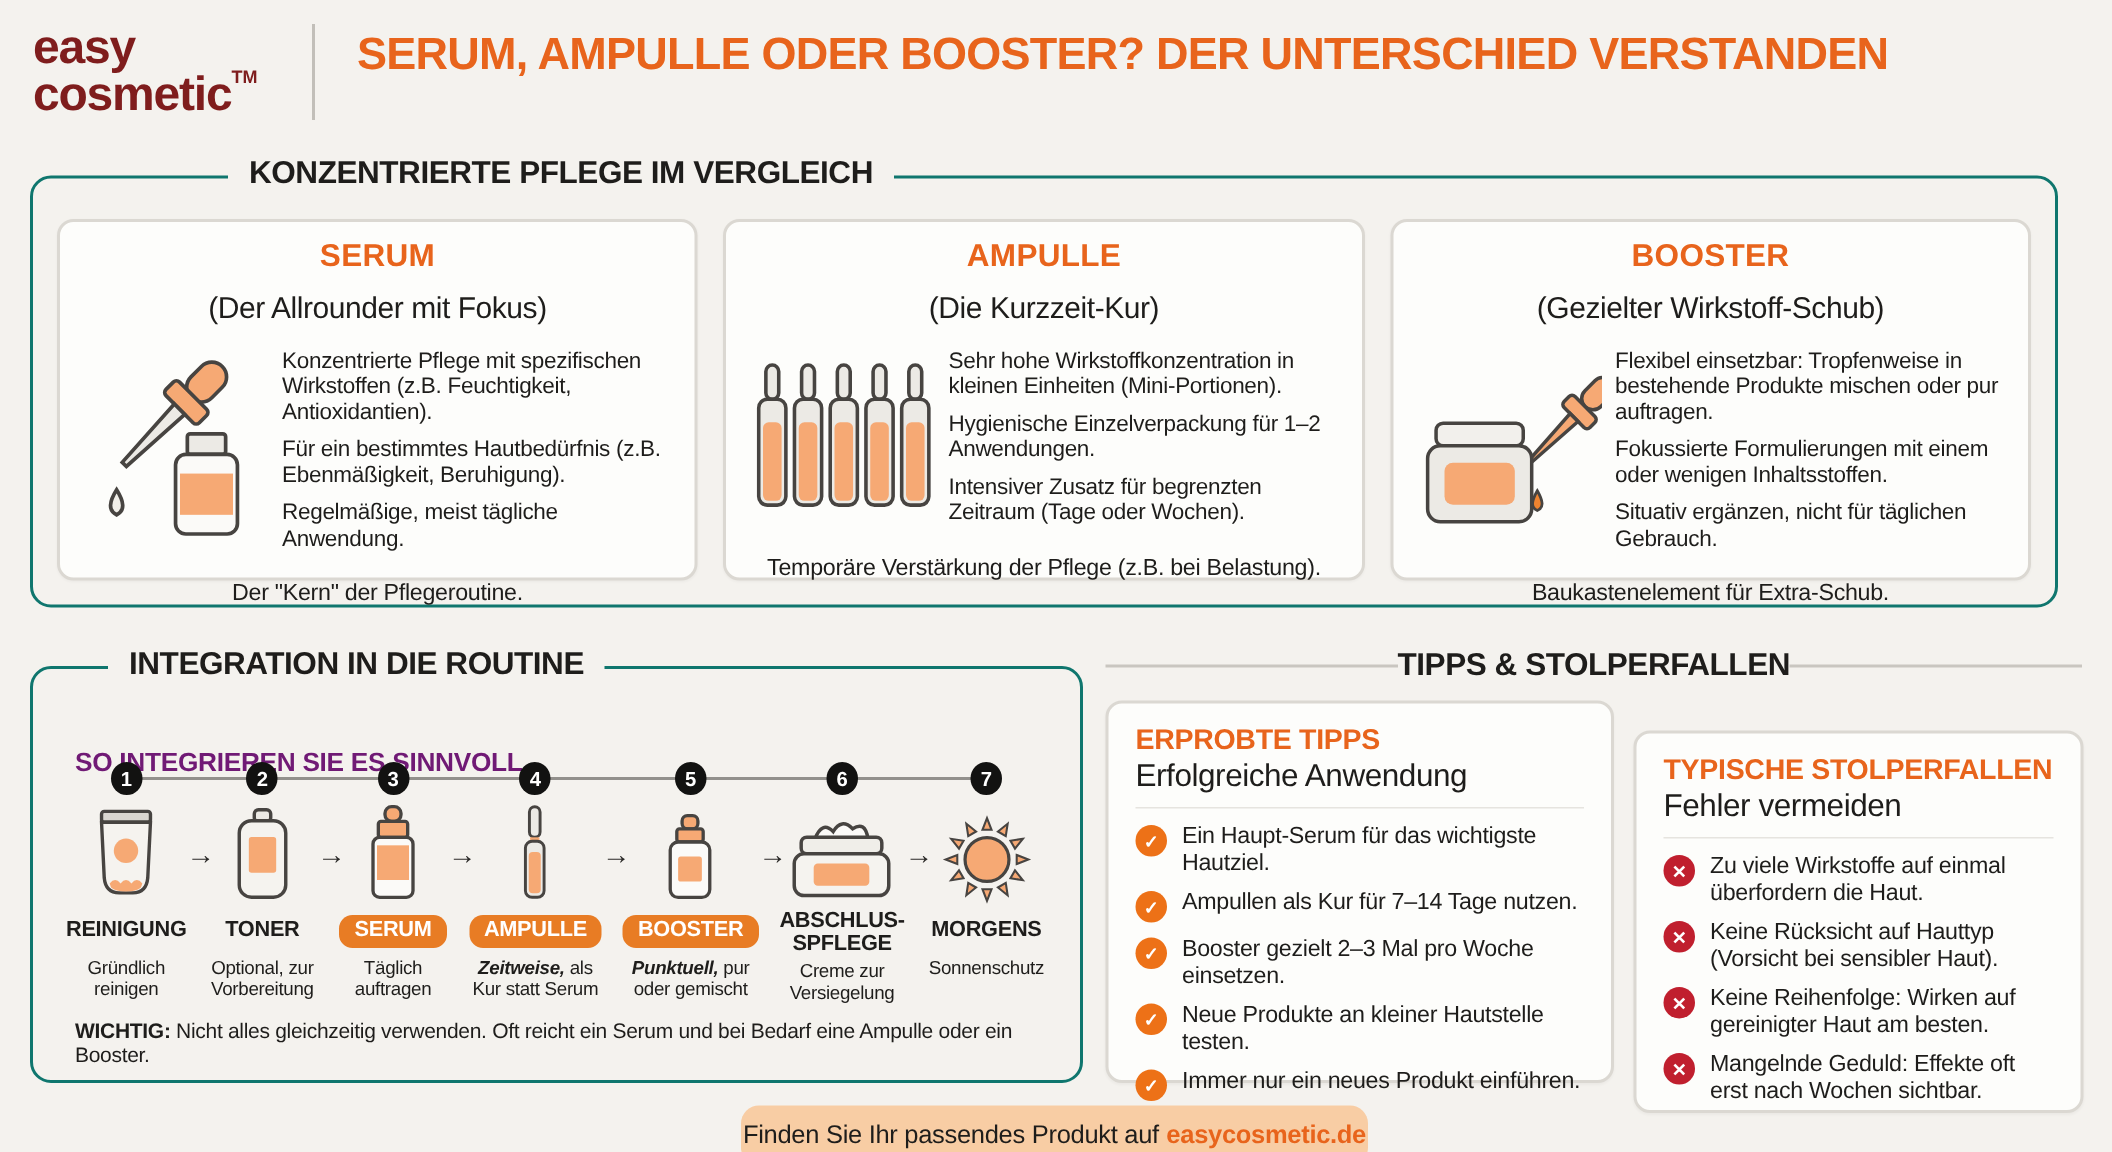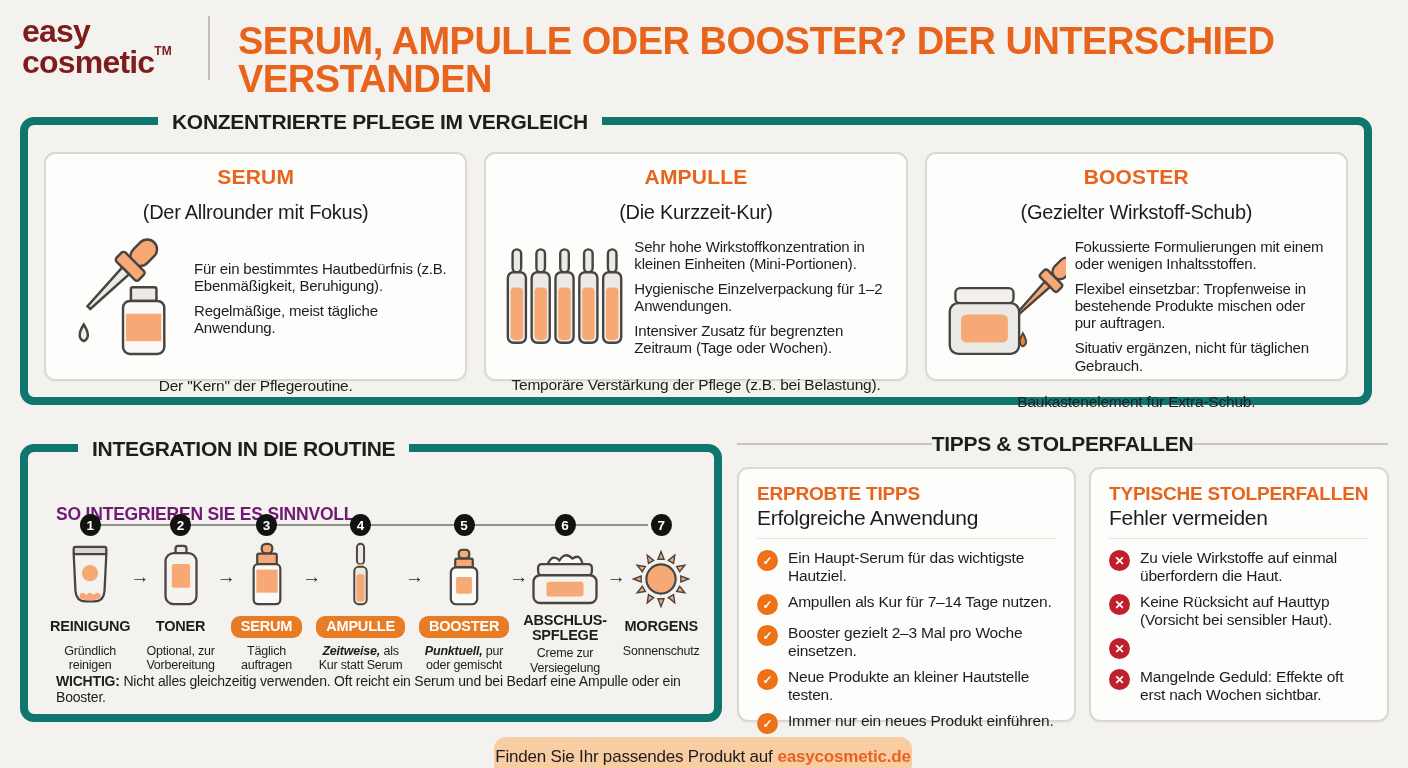--- a/index.html
+++ b/index.html
@@ -10,25 +10,25 @@
     font-family:"Liberation Sans", sans-serif;
     -webkit-font-smoothing:antialiased;
   }
   svg { display:block; }
 
   
   .logo { position:absolute; left:22px; top:16px; font-weight:bold; font-size:32px; line-height:0.95; letter-spacing:-0.8px; color:#7f1d1d; }
   .logo sup { font-size:12px; letter-spacing:0; vertical-align:18px; }
   .logo-divider { position:absolute; left:208px; top:16px; width:2px; height:64px; background:#c2bfb9; }
   .header-text { position:absolute; left:238px; top:22px; width:1150px; }
-  .main-title { color:#e8641c; font-weight:bold; font-size:38px; letter-spacing:-0.5px; line-height:1.0; }
+  .main-title { color:#e8641c; font-weight:bold; font-size:30px; letter-spacing:-0.5px; line-height:1.0; }
   .main-subtitle { font-size:19px; margin-top:6px; letter-spacing:-0.2px; }
 
   
-  .section-box { position:absolute; border:8px solid #0f766e; border-radius:14px; background:transparent;text-decoration:underline; }
+  .section-box { position:absolute; border:2px solid #0f766e; border-radius:14px; background:transparent;text-decoration:underline; }
   .legend { position:absolute; top:-15px; background:#f4f2ee; padding:0 14px; font-weight:bold; font-size:21px; letter-spacing:-0.3px; white-space:nowrap; }
 
   #compare-box { left:20px; top:117px; width:1352px; height:288px; }
   #compare-box .legend { left:130px; }
   #routine-box { left:20px; top:444px; width:702px; height:278px; }
   #routine-box .legend { left:50px; }
 
   
   .cards-row { position:absolute; left:16px; right:16px; top:27px; bottom:16px; display:flex; gap:17px; }
   .cmp-card { flex:1; background:#fdfdfb; border:2px solid #dbd8d2; border-radius:11px; padding:11px 0 8px; display:flex; flex-direction:column; box-shadow:0 1px 2px rgba(0,0,0,.04); }
@@ -58,21 +58,21 @@
   .flow-arrow { width:14px; flex:none; margin-top:52px; font-size:19px; color:#2a2927; text-align:center; }
   .routine-note { position:absolute; left:28px; right:20px; bottom:9px; font-size:14px; letter-spacing:-0.2px; }
   .routine-note b { font-weight:bold; }
 
   
   .tips-header { position:absolute; left:737px; top:432px; width:651px; display:flex; align-items:center; gap:0; }
   .tips-header .line { flex:1; height:2px; background:#c9c6c0; }
   .tips-header .t { font-weight:bold; font-size:21px; letter-spacing:-0.3px; white-space:nowrap; }
   .tip-card { position:absolute; top:467px; background:#fdfdfb; border:2px solid #dbd8d2; border-radius:11px; padding:14px 18px 10px; box-shadow:0 1px 2px rgba(0,0,0,.04); }
   #tips-card { left:737px; width:339px; height:255px; }
-  #pitfalls-card { left:1089px; width:300px; height:255px; }
+  #pitfalls-card { left:1089px; width:300px; height:255px;margin-top:20px; }
   .tip-title { color:#e8641c; font-weight:bold; font-size:19px; letter-spacing:-0.2px; }
   .tip-sub { font-size:21px; letter-spacing:-0.3px; margin-top:1px; }
   .tip-divider { height:1px; background:#e6e4df; margin:8px 0 10px; }
   .tip-item { display:flex; gap:10px; margin-bottom:9px; align-items:flex-start; }
   .tip-item:last-child { margin-bottom:0; }
   .mark { width:21px; height:21px; flex:none; border-radius:50%; color:#fff; font-size:12px; font-weight:bold; display:flex; align-items:center; justify-content:center; margin-top:1px; }
   .mark.check { background:#ed7117; }
   .mark.cross { background:#c01f2e; }
   .tip-text { font-size:15.5px; line-height:1.13; letter-spacing:-0.2px; }
 
@@ -108,20 +108,21 @@
               <rect x="40" y="20" width="32" height="13" rx="3" fill="#f6a974" stroke="#474441" stroke-width="2.5"></rect>
               <polygon points="51,33 61,33 58,86 54,86" fill="#eceae5" stroke="#474441" stroke-width="2.5"></polygon>
             </g>
             <path d="M14,88 C9,96 8,102 14,105 C20,102 19,96 14,88 Z" fill="#f1efe9" stroke="#474441" stroke-width="2.5"></path>
             <rect x="62" y="50" width="26" height="14" rx="2" fill="#eceae5" stroke="#474441" stroke-width="2.5"></rect>
             <rect x="54" y="64" width="42" height="54" rx="7" fill="#fbfaf8" stroke="#474441" stroke-width="2.5"></rect>
             <rect x="57" y="77" width="36" height="28" fill="#f6a974"></rect>
           </svg>
         </div>
         <div class="cmp-points">
+          <p>Konzentrierte Pflege mit spezifischen Wirkstoffen (z.B. Feuchtigkeit, Antioxidantien).</p>
           <p>Für ein bestimmtes Hautbedürfnis (z.B. Ebenmäßigkeit, Beruhigung).</p>
           <p>Regelmäßige, meist tägliche Anwendung.</p>
         </div>
       </div>
       <div class="cmp-divider"></div>
       <div class="cmp-footer">Der "Kern" der Pflegeroutine.</div>
     </div>
 
     <div class="cmp-card">
       <div class="cmp-title">AMPULLE</div>
@@ -173,22 +174,22 @@
               <rect x="93" y="20" width="26" height="11" rx="3" fill="#f6a974" stroke="#474441" stroke-width="2.5"></rect>
               <polygon points="102,31 110,31 107,78 105,78" fill="#f6a974" stroke="#474441" stroke-width="2.5"></polygon>
             </g>
             <path d="M82,84 C78,91 77,96 82,98 C87,96 86,91 82,84 Z" fill="#ef8430" stroke="#474441" stroke-width="2"></path>
             <rect x="10" y="36" width="62" height="16" rx="5" fill="#f2f0ec" stroke="#474441" stroke-width="2.5"></rect>
             <rect x="4" y="52" width="74" height="54" rx="9" fill="#eceae5" stroke="#474441" stroke-width="2.5"></rect>
             <rect x="16" y="64" width="50" height="30" rx="6" fill="#f6a974"></rect>
           </svg>
         </div>
         <div class="cmp-points">
+          <p>Flexibel einsetzbar: Tropfenweise in bestehende Produkte mischen oder pur auftragen.</p>
           <p>Fokussierte Formulierungen mit einem oder wenigen Inhaltsstoffen.</p>
-          <p>Flexibel einsetzbar: Tropfenweise in bestehende Produkte mischen oder pur auftragen.</p>
           <p>Situativ ergänzen, nicht für täglichen Gebrauch.</p>
         </div>
       </div>
       <div class="cmp-divider"></div>
       <div class="cmp-footer">Baukastenelement für Extra-Schub.</div>
     </div>
   </div>
 </div>
 
 <div class="section-box" id="routine-box">
@@ -379,20 +380,21 @@
   <div class="tip-item">
     <div class="mark cross">✕</div>
     <div class="tip-text">Zu viele Wirkstoffe auf einmal überfordern die Haut.</div>
   </div>
   <div class="tip-item">
     <div class="mark cross">✕</div>
     <div class="tip-text">Keine Rücksicht auf Hauttyp (Vorsicht bei sensibler Haut).</div>
   </div>
   <div class="tip-item">
     <div class="mark cross">✕</div>
+    <div class="tip-text">Keine Reihenfolge: Wirken auf gereinigter Haut am besten.</div>
   </div>
   <div class="tip-item">
     <div class="mark cross">✕</div>
     <div class="tip-text">Mangelnde Geduld: Effekte oft erst nach Wochen sichtbar.</div>
   </div>
 </div>
 
 <div class="footer-pill">
   <span>Finden Sie Ihr passendes Produkt auf</span>
   <span class="footer-link">easycosmetic.de</span>

